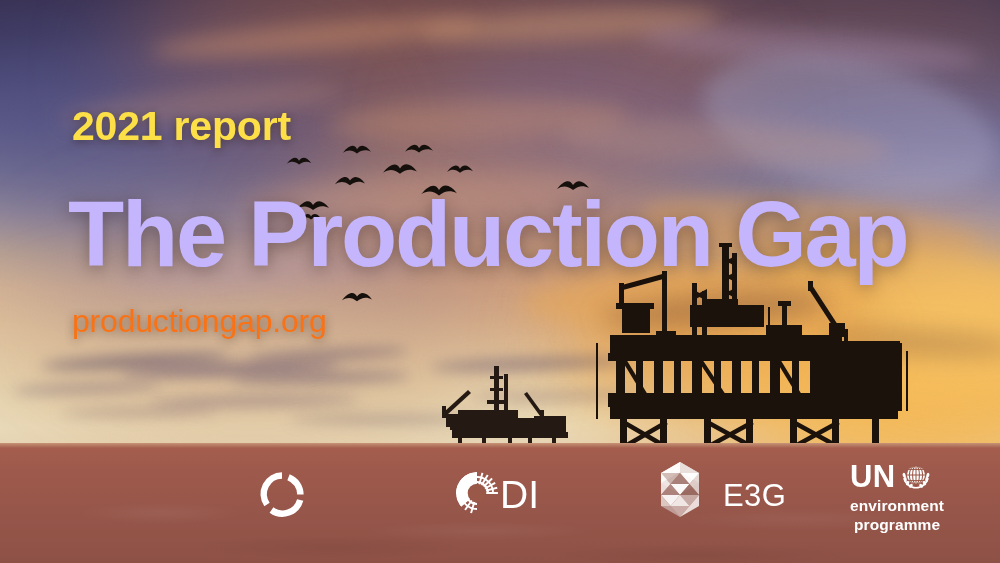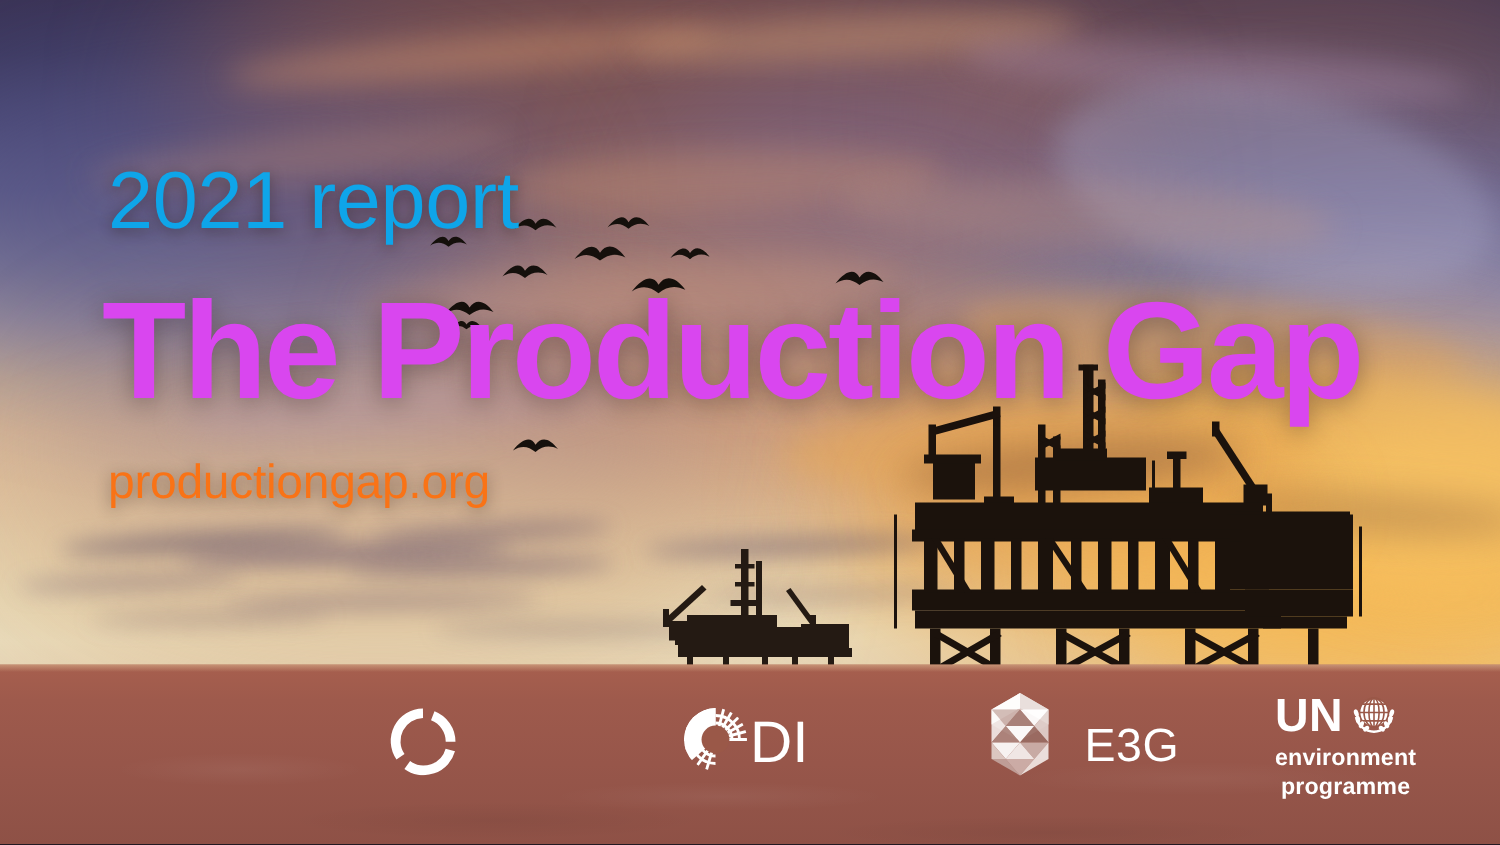--- a/index.html
+++ b/index.html
@@ -68,26 +68,26 @@
       radial-gradient(220px 16px at 700px 112px, rgba(0,0,0,.05), transparent 70%);
   }
   .horizon-glow{
     position:absolute;left:0;top:443px;width:1000px;height:5px;
     background:linear-gradient(to bottom, rgba(225,190,150,.55), rgba(167,95,78,0));
   }
 
   
   .eyebrow{
     position:absolute;left:72px;top:103px;
-    font-size:54px;font-weight:400;color:#0ea5e9;letter-spacing:-.2px;
+    font-size:41px;font-weight:700;color:#fde047;letter-spacing:-.2px;
     text-shadow:0 2px 9px rgba(40,25,20,.45);
   }
   .headline{
     position:absolute;left:68px;top:188px;
-    font-size:92px;font-weight:700;color:#d946ef;letter-spacing:-2.2px;
+    font-size:92px;font-weight:700;color:#c4b5fd;letter-spacing:-2.2px;
     line-height:1;white-space:nowrap;
     text-shadow:0 3px 16px rgba(50,30,25,.40);
   }
   .url{
     position:absolute;left:72px;top:303px;
     font-size:32px;font-weight:400;color:#f97316;letter-spacing:-.2px;
     text-shadow:0 2px 10px rgba(40,25,20,.45);
   }
   .logo{position:absolute;display:flex;align-items:center;color:#fff;}
 

